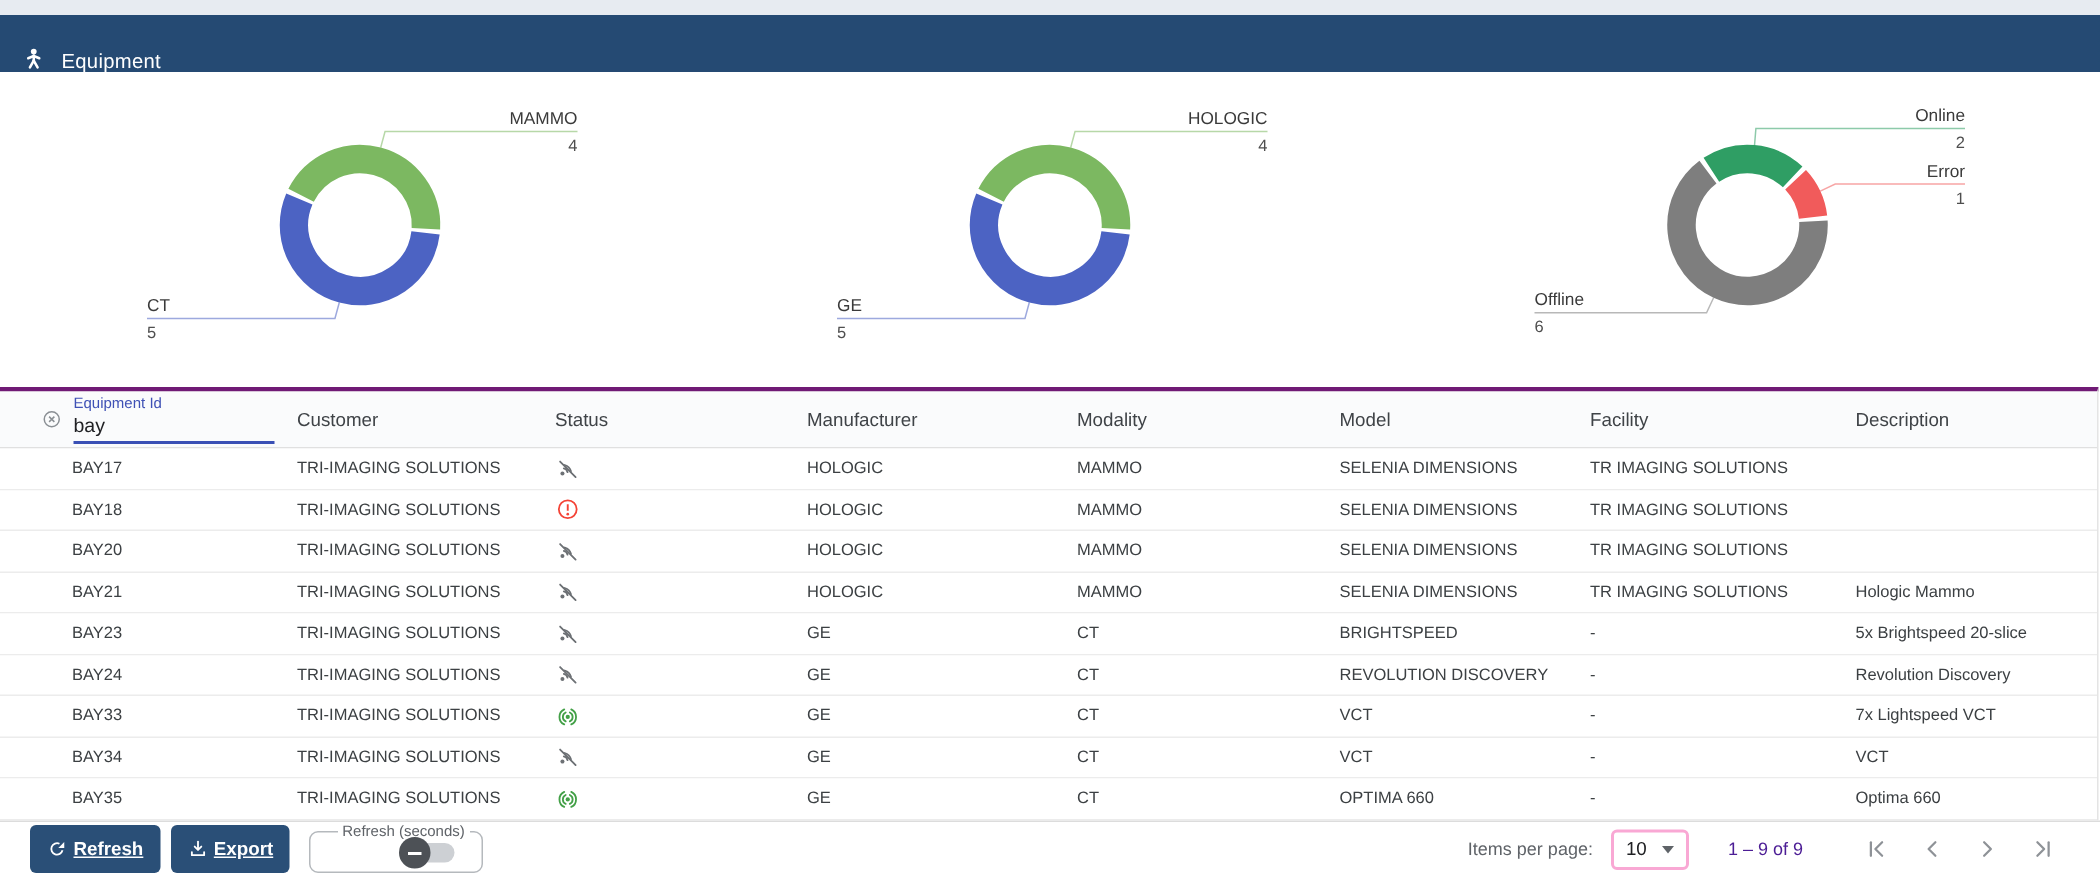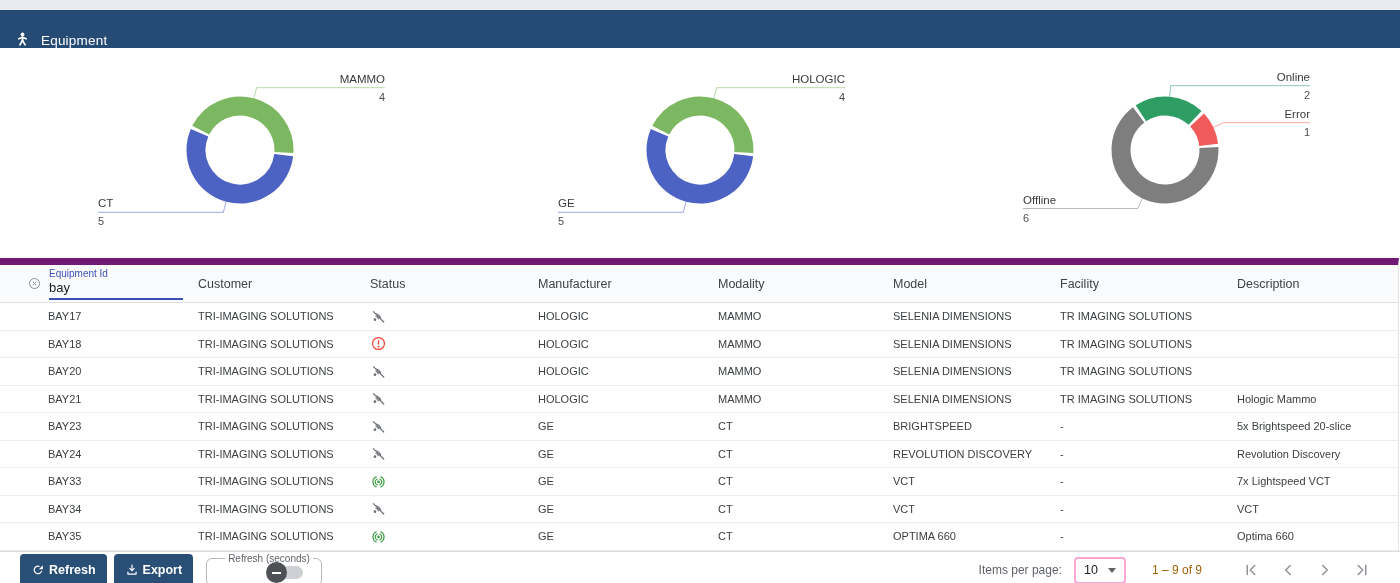--- a/index.html
+++ b/index.html
@@ -9,45 +9,45 @@
     -webkit-font-smoothing:antialiased;
   }
   .top-strip{height:10px;background:#e7ebf1;}
   .app-bar{height:38px;background:#254a73;color:#fff;display:flex;align-items:flex-end;padding:0 14px;gap:10px;box-sizing:border-box;}
   .app-title{font-size:13.5px;letter-spacing:.2px;}
 
   .charts{position:relative;height:210px;background:#fff;}
   .chart{position:absolute;top:9px;}
   #chart-0{left:50px;} #chart-1{left:510px;} #chart-2{left:975px;}
 
-  .table-section{border-top:7px solid #701a75;margin-right:1px;border-right:1px solid #e4e4e4;}
+  .table-section{border-top:3px solid #701a75;margin-right:1px;border-right:1px solid #e4e4e4;}
   .grid-cols{display:grid;grid-template-columns:150px 172px 168px 180px 175px 167px 177px minmax(0,1fr);padding-left:48px;box-sizing:border-box;}
   .thead{height:38px;align-items:center;background:#fafbfc;border-bottom:1px solid #e0e0e0;}
   .th{font-size:12.5px;color:#3f4347;white-space:nowrap;}
   .filter-cell{display:flex;align-items:center;gap:7px;margin-left:-21px;}
   .filter-field{display:flex;flex-direction:column;width:134px;border-bottom:2px solid #3a50b5;padding-bottom:3px;}
   .filter-label{font-size:10px;color:#3f51b5;margin-bottom:1px;}
   .filter-input{border:none;outline:none;padding:0;font-size:13px;color:#202124;background:transparent;font-family:inherit;width:100%;}
   .row{height:27.5px;align-items:center;border-bottom:1px solid #ececec;background:#fff;}
   .td{font-size:11px;color:#3c4043;white-space:nowrap;overflow:hidden;text-overflow:ellipsis;padding-right:8px;}
   .td.status{display:flex;align-items:center;}
 
   .footer{height:38.5px;box-sizing:border-box;border-top:1px solid #dcdcdc;display:flex;align-items:center;padding:0 20px;background:#fff;}
-  .btn{background:#2a4f77;color:#fff;border:none;border-radius:4px;height:28px;padding:16px 11px;font-size:12.5px;font-weight:bold;display:flex;align-items:center;gap:4px;margin-right:7px;font-family:inherit;cursor:pointer;}
+  .btn{background:#2a4f77;color:#fff;border:none;border-radius:4px;height:28px;padding:16px 11px;font-size:12.5px;font-weight:bold;display:flex;align-items:center;gap:4px;margin-right:7px;font-family:inherit;cursor:pointer;text-decoration:underline;}
   .refresh-fieldset{height:31px;border:1px solid #b5b9bd;border-radius:6px;margin:0 0 0 6px;padding:0 8px 2px 18px;display:flex;align-items:center;gap:10px;box-sizing:border-box;}
   .fs-legend{font-size:10px;color:#5f6368;padding:0 3px;line-height:8px;}
   .seconds-input{border:none;outline:none;width:30px;font-size:13px;color:#202124;font-family:inherit;background:transparent;margin-top:48px;}
   .toggle{position:relative;width:34px;height:13px;background:#cdd0d4;border-radius:7px;display:inline-block;cursor:pointer;}
   .toggle-thumb{position:absolute;left:-3px;top:-4px;width:21px;height:21px;background:#4d5156;border-radius:50%;display:flex;align-items:center;justify-content:center;}
   .toggle-minus{width:9px;height:2px;background:#fff;display:block;}
   .spacer{flex:1;}
   .ipp-label{font-size:12px;color:#5f6368;margin-right:12px;}
   .ipp-select{width:52px;height:27px;border:2px solid #f9a8d4;border-radius:4px;display:flex;align-items:center;justify-content:space-between;padding:0 8px;font-size:12.5px;color:#202124;box-sizing:border-box;cursor:pointer;}
   .caret{width:0;height:0;border-left:4.5px solid transparent;border-right:4.5px solid transparent;border-top:5px solid #5f6368;}
-  .range{font-size:12px;color:#a16207;margin:0 30px 0 26px;}
+  .range{font-size:12px;color:#4c1d95;margin:0 30px 0 26px;}
   .pgbtn{background:none;border:none;width:37px;height:34px;display:flex;align-items:center;justify-content:center;padding:0;cursor:pointer;}
 </style>
 </head>
 <body>
 
 <div class="top-strip"></div>
 
 <header class="app-bar">
   <svg width="17" height="17" viewBox="0 0 24 24">
     <circle cx="12" cy="4.8" r="2.7" fill="#fff"></circle>

